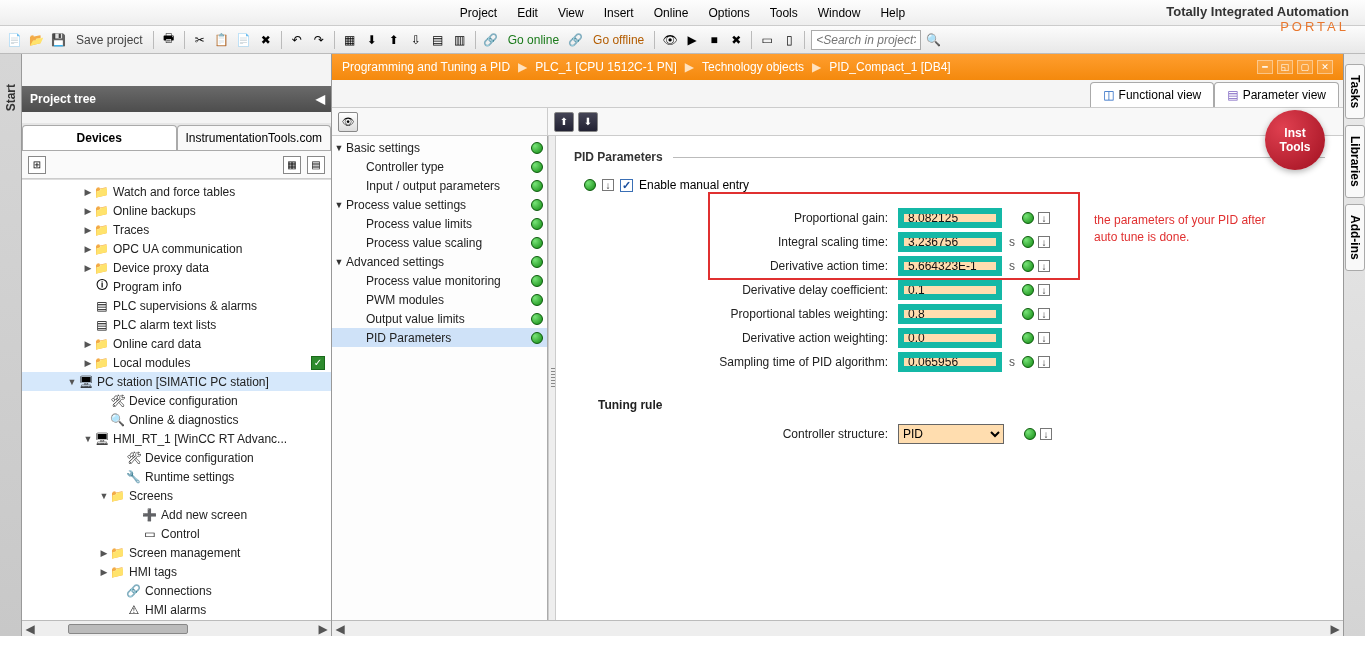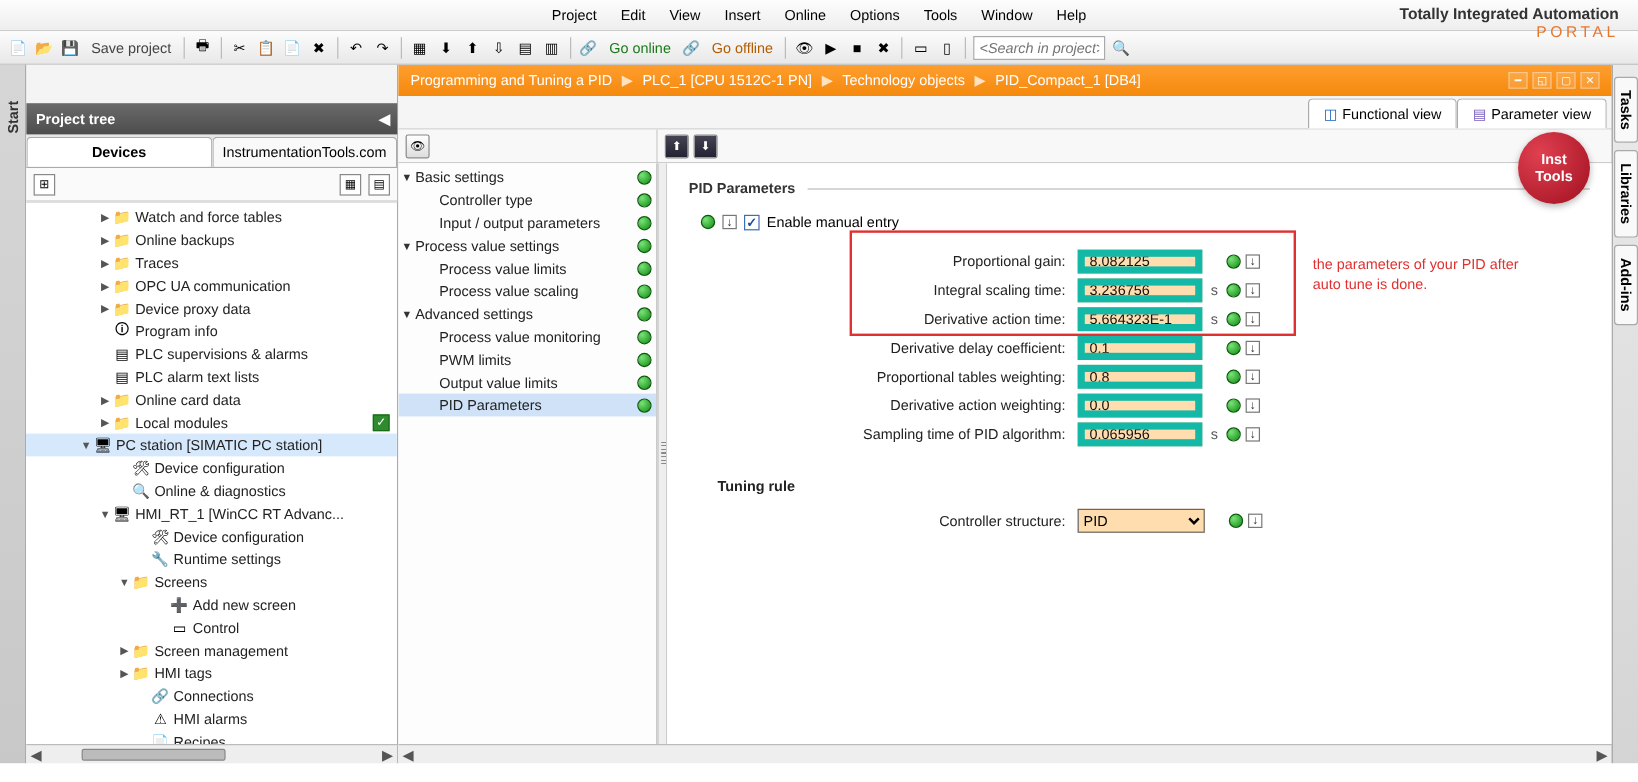--- a/index.html
+++ b/index.html
@@ -15,21 +15,21 @@
 .toolbar .tb-label { padding:0 4px; color:#444; }
 .toolbar .go-online { color:#1a7a1a; }
 .toolbar .go-offline { color:#b35c00; }
 .search-box { border:1px solid #aaa; background:#fff; height:20px; width:110px; padding:0 4px; font-style:italic; color:#888; }
 .main { display:flex; height:calc(100% - 70px); }
 .left-rail { width:22px; background:linear-gradient(#d6d6d6,#c8c8c8); border-right:1px solid #999; display:flex; align-items:flex-start; justify-content:center; padding-top:30px; }
 .left-rail span { writing-mode:vertical-rl; transform:rotate(180deg); color:#333; font-weight:600; }
 .project-tree { width:310px; display:flex; flex-direction:column; border-right:1px solid #999; background:#f4f4f4; }
 .pt-header { background:linear-gradient(#6a6a6a,#4d4d4d); color:#fff; height:26px; display:flex; align-items:center; padding:0 8px; font-weight:600; position:relative;margin-top:32px; }
 .pt-header .chev { position:absolute; right:6px; color:#fff; }
-.pt-tabs { display:flex; height:28px; background:#e6e6e6; border-bottom:1px solid #aaa; }
+.pt-tabs { display:flex; height:28px; background:#e6e6e6; border-bottom:1px solid #aaa;margin-top:11px; }
 .pt-tab { flex:1; display:flex; align-items:center; justify-content:center; border:1px solid #aaa; border-bottom:none; background:#f9f9f9; margin-top:2px; border-radius:4px 4px 0 0; cursor:pointer; }
 .pt-tab:first-child { background:#fff; font-weight:600; }
 .pt-toolbar { height:28px; background:#fafafa; border-bottom:1px solid #ccc; display:flex; align-items:center; padding:0 6px; gap:6px; }
 .pt-toolbar .spacer { flex:1; }
 .icon-box { width:18px; height:18px; border:1px solid #888; background:#fff; display:flex; align-items:center; justify-content:center; font-size:10px; cursor:pointer; }
 .tree { flex:1; overflow:auto; background:#fff; border-top:1px solid #ddd; padding:2px 0; }
 .tree-row { display:flex; align-items:center; height:19px; padding-left:6px; white-space:nowrap; cursor:default; position:relative; }
 .tree-row.sel { background:#d6e8fb; }
 .tree-row .exp { width:12px; text-align:center; color:#555; font-size:9px; }
 .tree-row .tic { width:16px; height:14px; margin-right:3px; display:flex; align-items:center; justify-content:center; }
@@ -376,21 +376,21 @@
             <span class="lbl" style="padding-left: 0px;">Advanced settings</span>
             <span class="stat"></span>
           </div>
           <div class="srow">
             <span class="exp"></span>
             <span class="lbl" style="padding-left: 20px;">Process value monitoring</span>
             <span class="stat"></span>
           </div>
           <div class="srow">
             <span class="exp"></span>
-            <span class="lbl" style="padding-left: 20px;">PWM limits</span>
+            <span class="lbl" style="padding-left: 20px;">PWM modules</span>
             <span class="stat"></span>
           </div>
           <div class="srow">
             <span class="exp"></span>
             <span class="lbl" style="padding-left: 20px;">Output value limits</span>
             <span class="stat"></span>
           </div>
           <div class="srow sel">
             <span class="exp"></span>
             <span class="lbl" style="padding-left: 20px;">PID Parameters</span>

